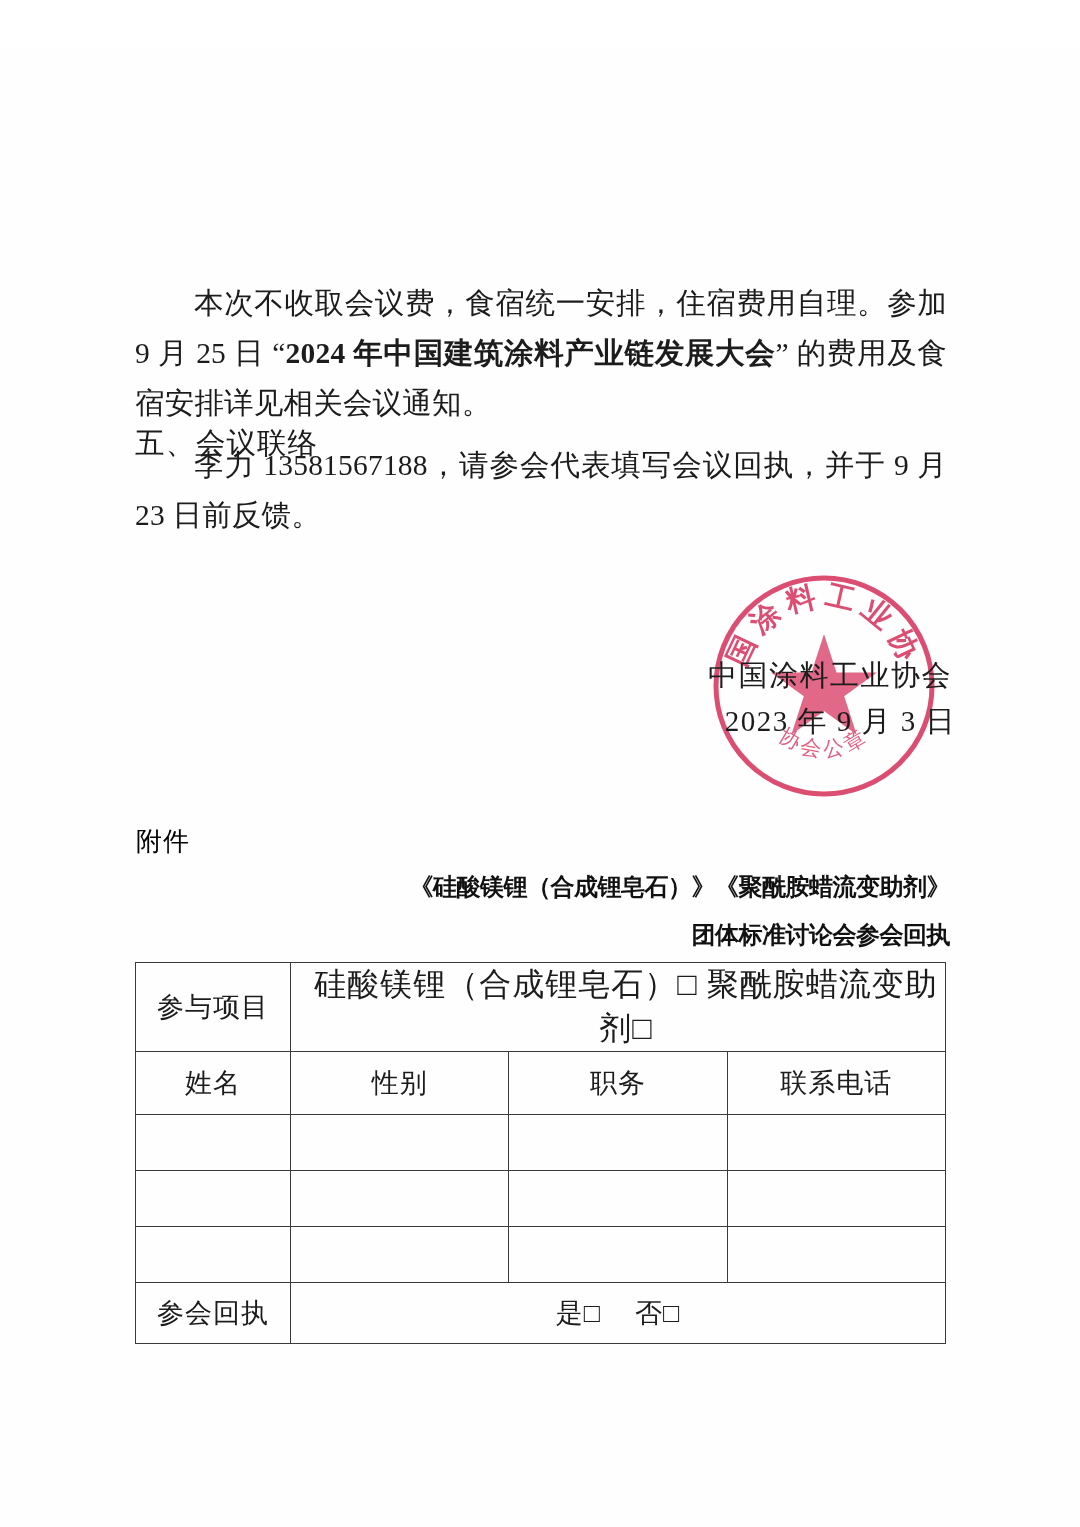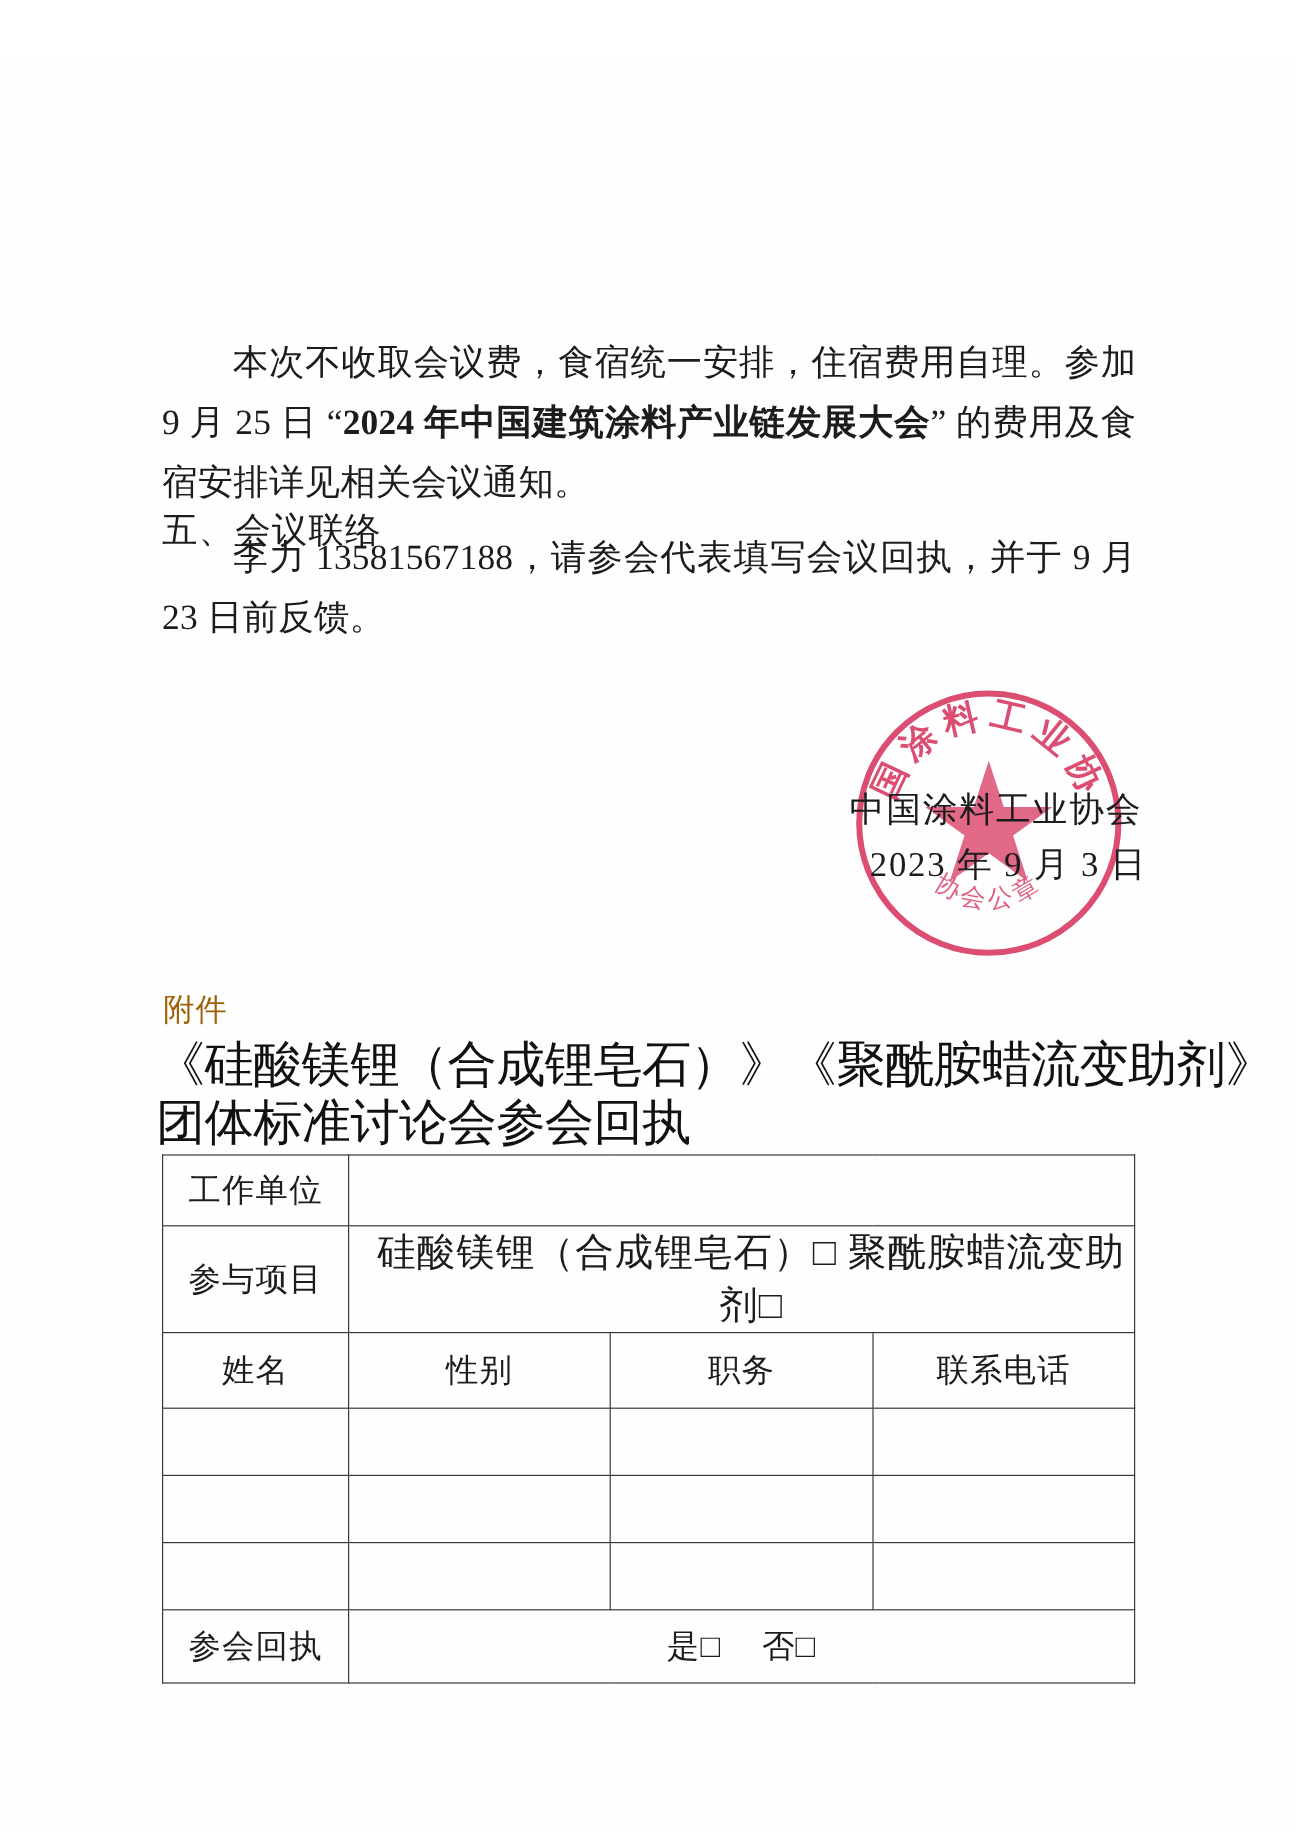--- a/index.html
+++ b/index.html
@@ -69,30 +69,30 @@
   }
   .seal-wrap svg { display: block; width: 232px; height: 232px; }
 
   
   #attach-label {
     position: absolute;
     left: 136px;
     top: 776px;
     font-size: 26px;
     letter-spacing: 1px;
-    color: #a16207;
+    color: #000000;
   }
   .att-title {
     position: absolute;
     left: 130px;
     width: 820px;
-    text-align: left;
+    text-align: right;
     font-family: "Liberation Sans", "DejaVu Sans", sans-serif;
-    font-weight: normal;
-    font-size: 41px;
+    font-weight: bold;
+    font-size: 24px;
     line-height: 46px;
     letter-spacing: -0.5px;
     color: #111;
     white-space: nowrap;
   }
   #att-title-1 { top: 816px; }
   #att-title-2 { top: 864px; }
 
   
   #receipt-table {
@@ -161,24 +161,20 @@
 
   <div class="sign" id="sign-org">中国涂料工业协会</div>
   <div class="sign" id="sign-date">2023 年 9 月 3 日</div>
 
   <div id="attach-label">附件</div>
   <div class="att-title" id="att-title-1">《硅酸镁锂（合成锂皂石）》《聚酰胺蜡流变助剂》</div>
   <div class="att-title" id="att-title-2">团体标准讨论会参会回执</div>
 
   <table id="receipt-table">
     <tbody>
-      <tr class="row-unit">
-        <td class="r-label">工作单位</td>
-        <td colspan="3"></td>
-      </tr>
       <tr class="row-proj">
         <td class="r-label">参与项目</td>
         <td colspan="3" class="proj-cell">硅酸镁锂（合成锂皂石）□  聚酰胺蜡流变助剂□</td>
       </tr>
       <tr class="row-head">
         <td class="r-label">姓名</td>
         <td class="c-gender">性别</td>
         <td class="c-title">职务</td>
         <td>联系电话</td>
       </tr>

